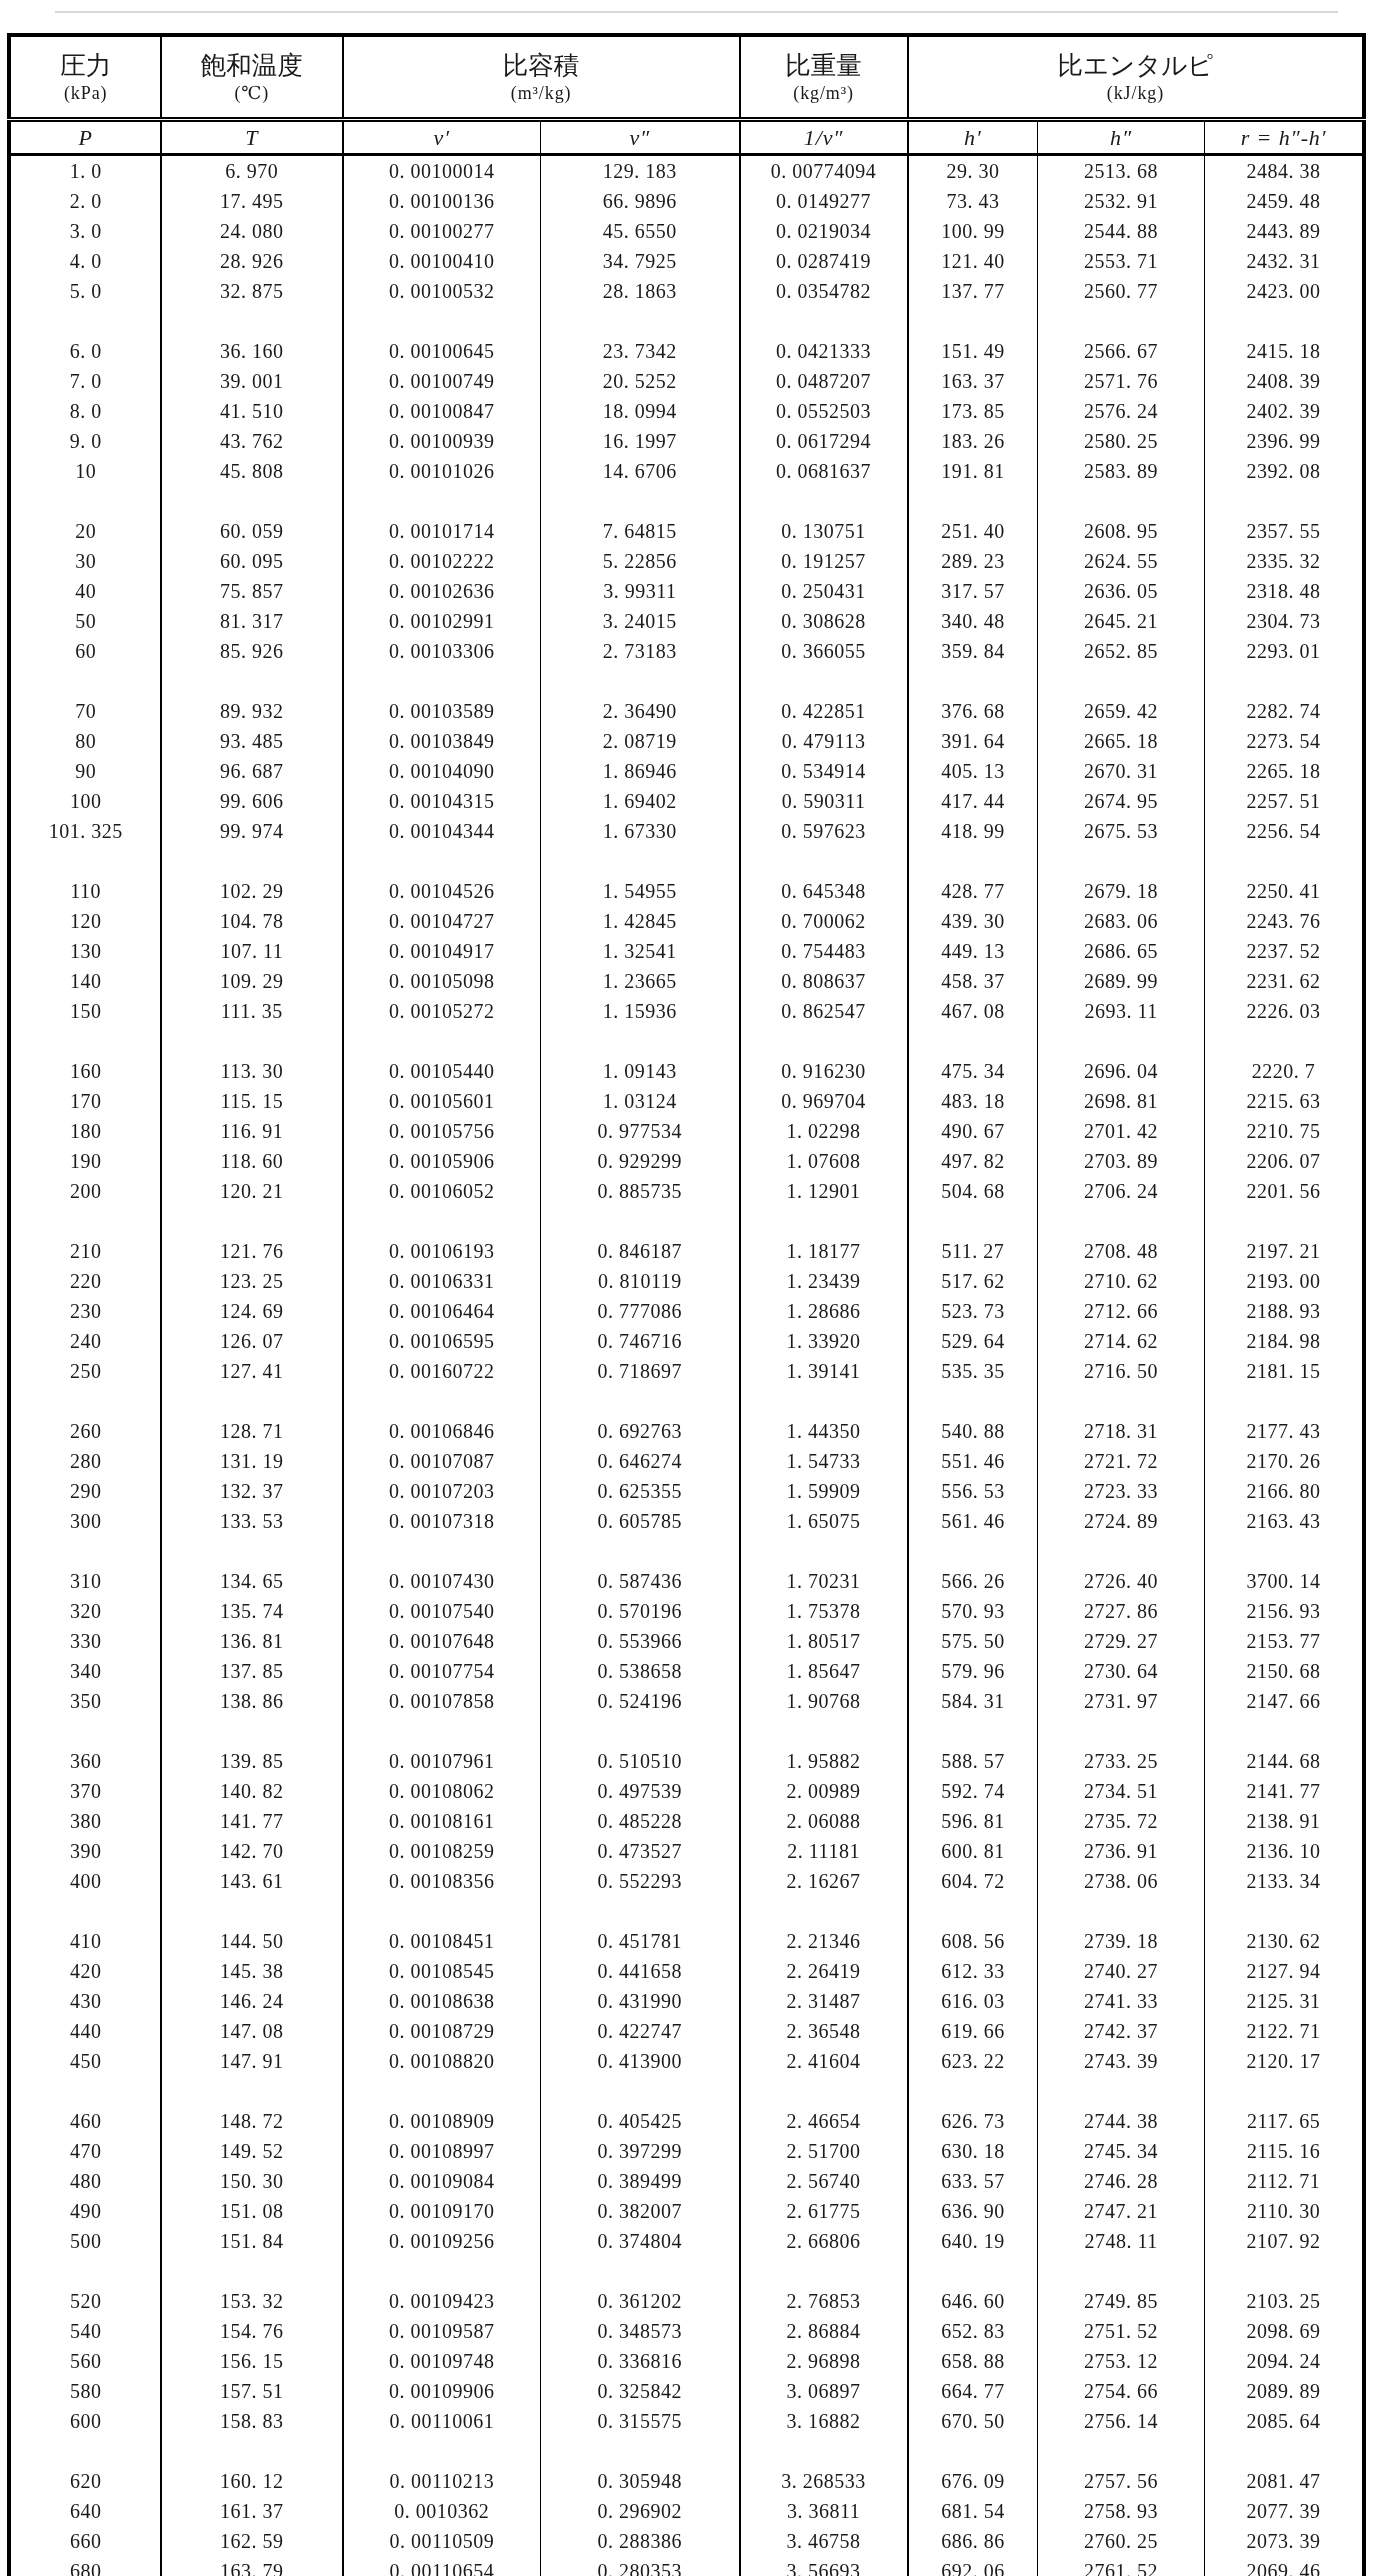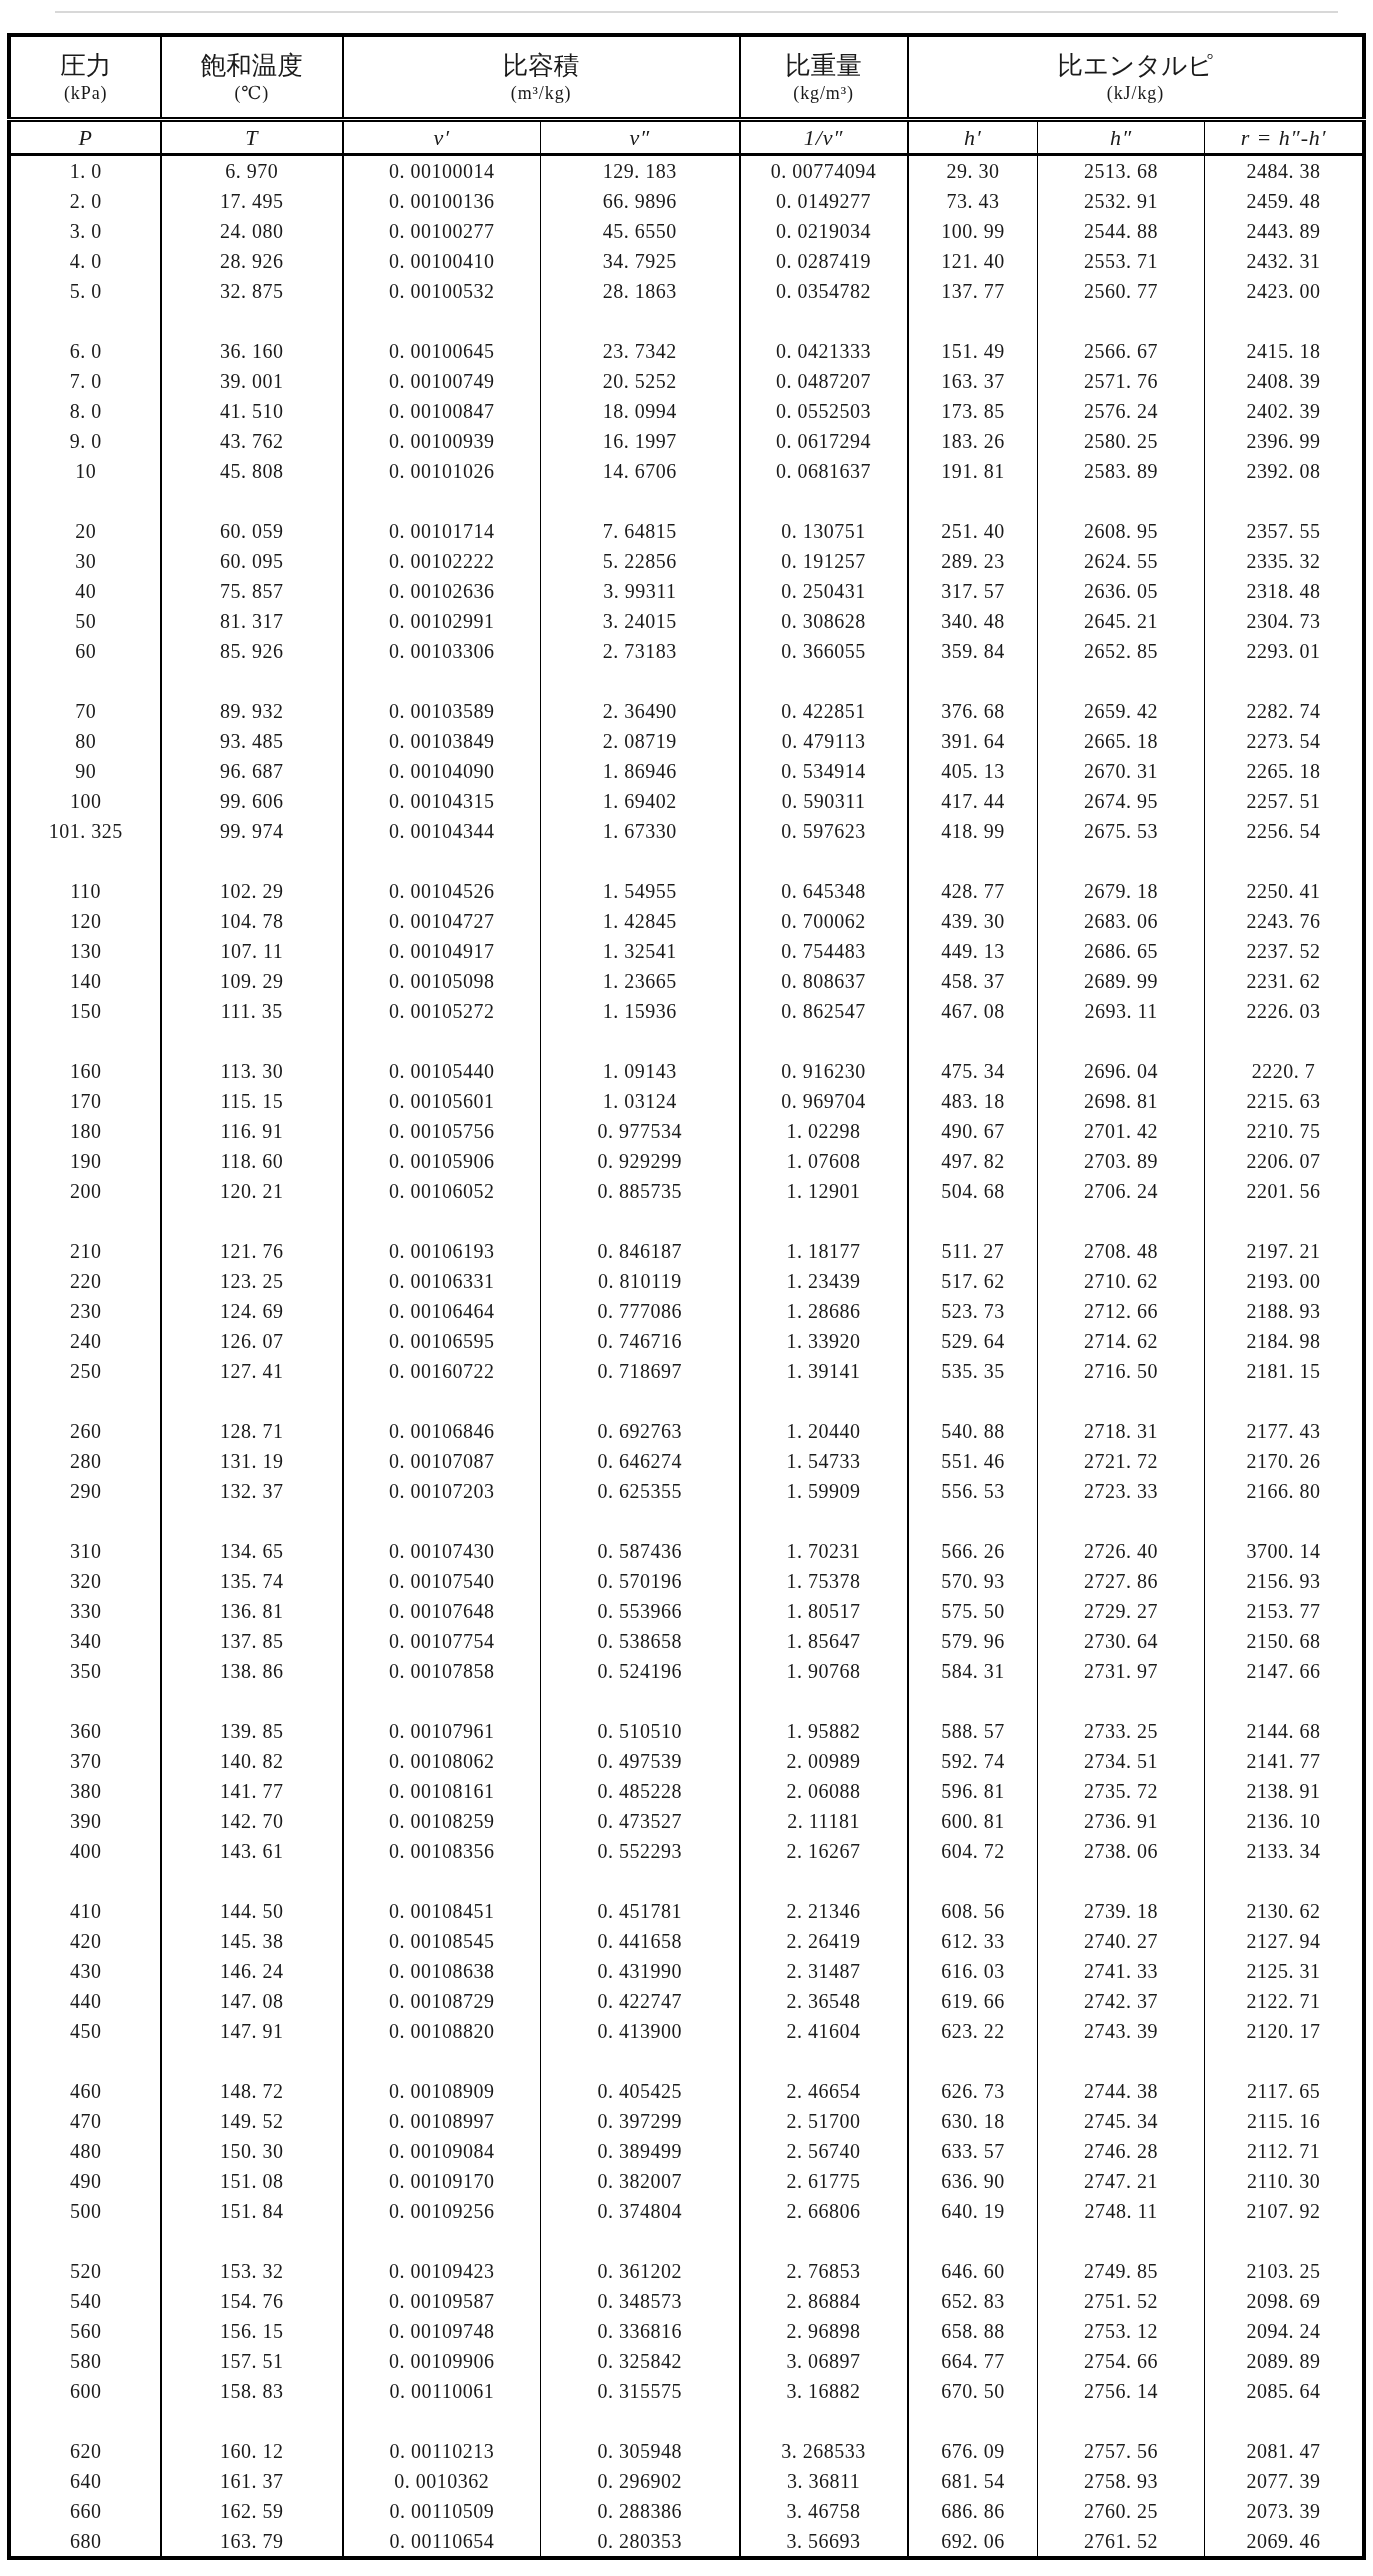--- a/index.html
+++ b/index.html
@@ -550,21 +550,21 @@
           <td></td>
           <td></td>
           <td></td>
           <td></td>
         </tr>
         <tr>
           <td>260</td>
           <td>128. 71</td>
           <td>0. 00106846</td>
           <td>0. 692763</td>
-          <td>1. 20440</td>
+          <td>1. 44350</td>
           <td>540. 88</td>
           <td>2718. 31</td>
           <td>2177. 43</td>
         </tr>
         <tr>
           <td>280</td>
           <td>131. 19</td>
           <td>0. 00107087</td>
           <td>0. 646274</td>
           <td>1. 54733</td>
@@ -575,20 +575,30 @@
         <tr>
           <td>290</td>
           <td>132. 37</td>
           <td>0. 00107203</td>
           <td>0. 625355</td>
           <td>1. 59909</td>
           <td>556. 53</td>
           <td>2723. 33</td>
           <td>2166. 80</td>
         </tr>
+        <tr>
+          <td>300</td>
+          <td>133. 53</td>
+          <td>0. 00107318</td>
+          <td>0. 605785</td>
+          <td>1. 65075</td>
+          <td>561. 46</td>
+          <td>2724. 89</td>
+          <td>2163. 43</td>
+        </tr>
         <tr class="spacer">
           <td></td>
           <td></td>
           <td></td>
           <td></td>
           <td></td>
           <td></td>
           <td></td>
           <td></td>
         </tr>

